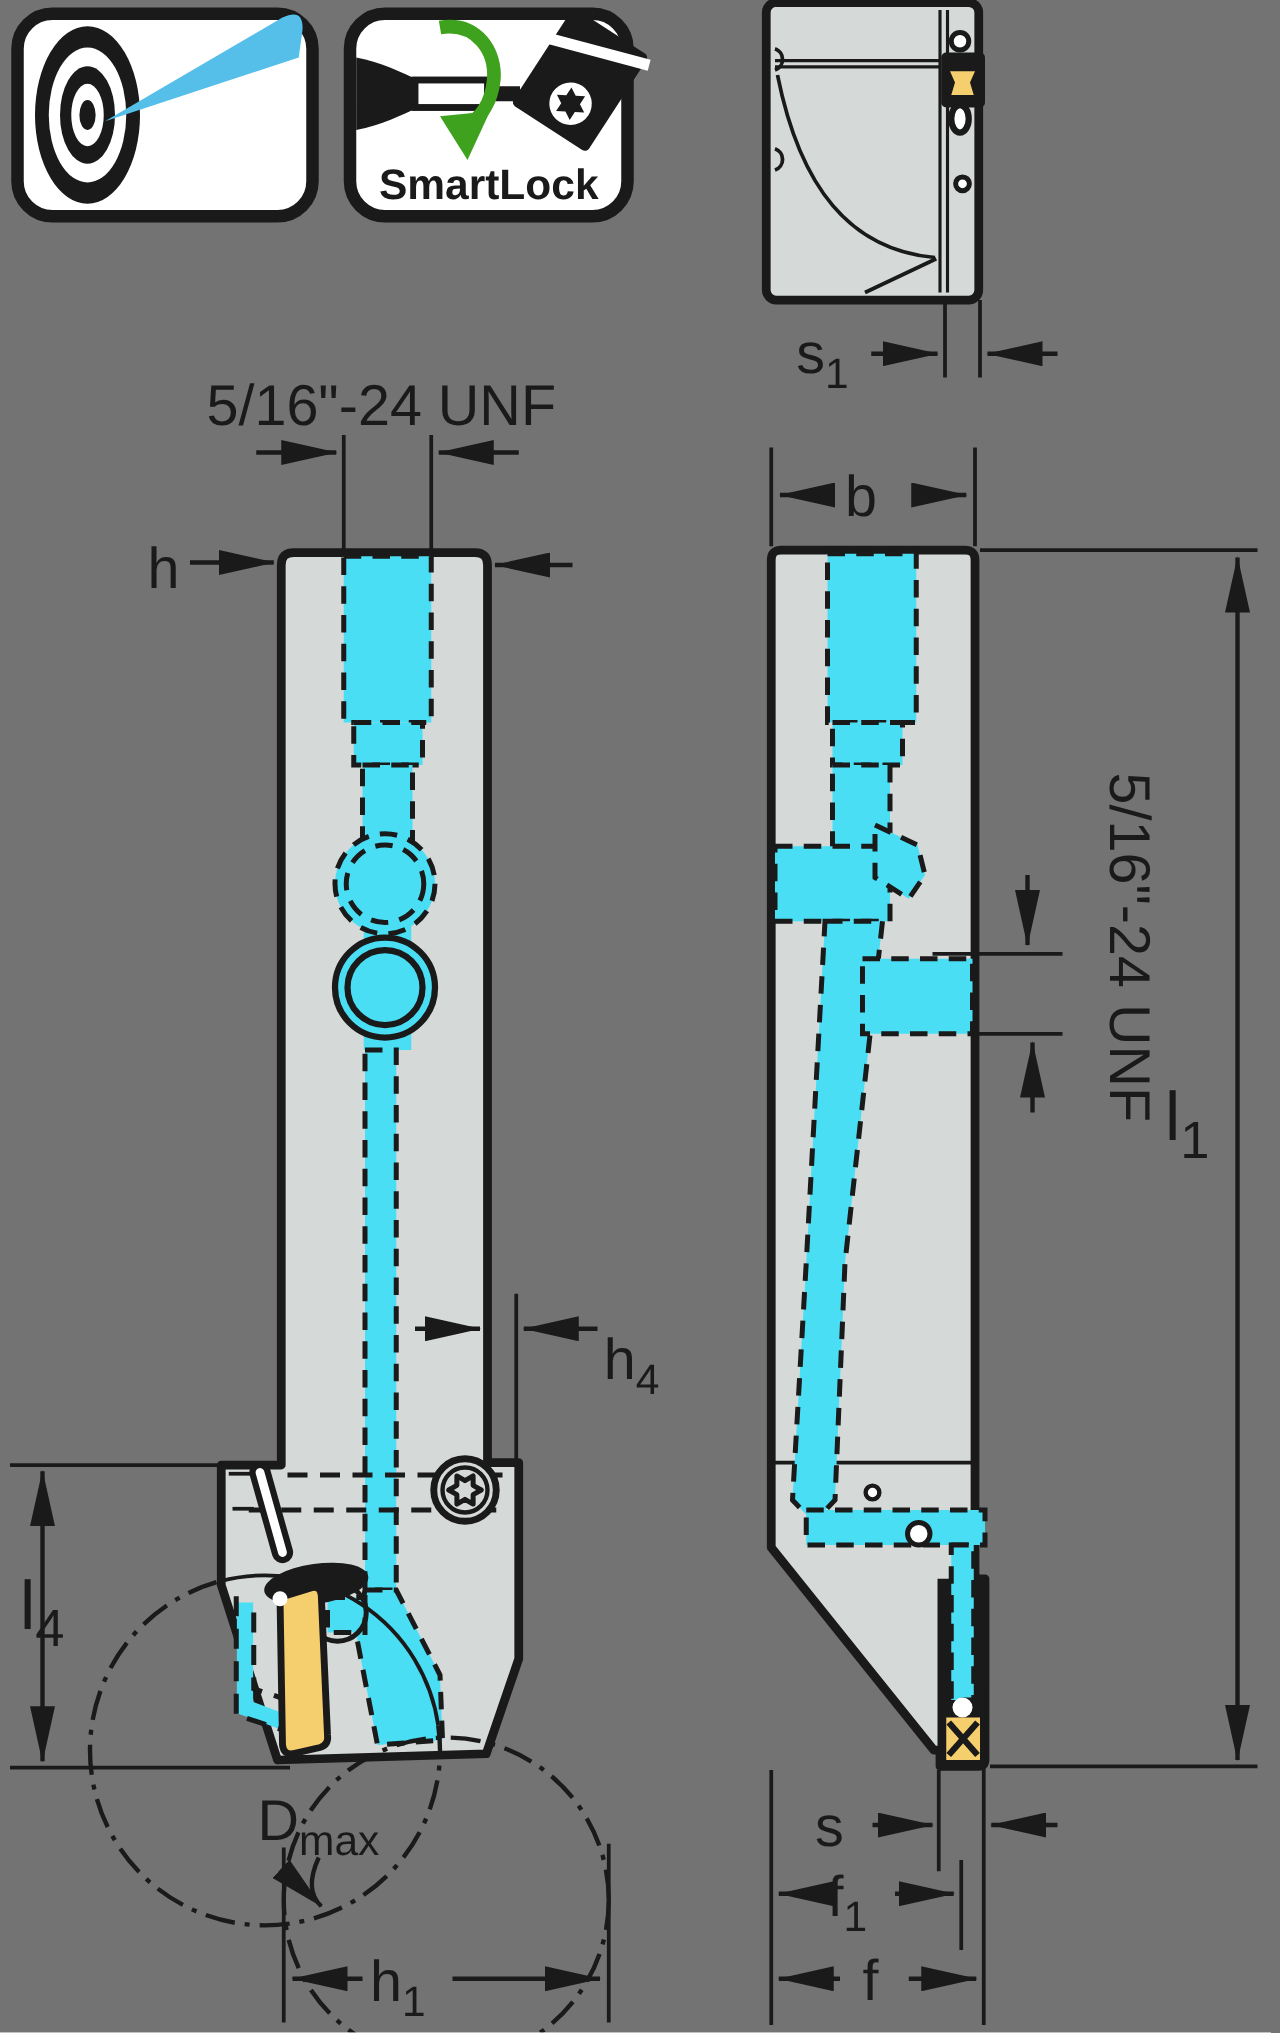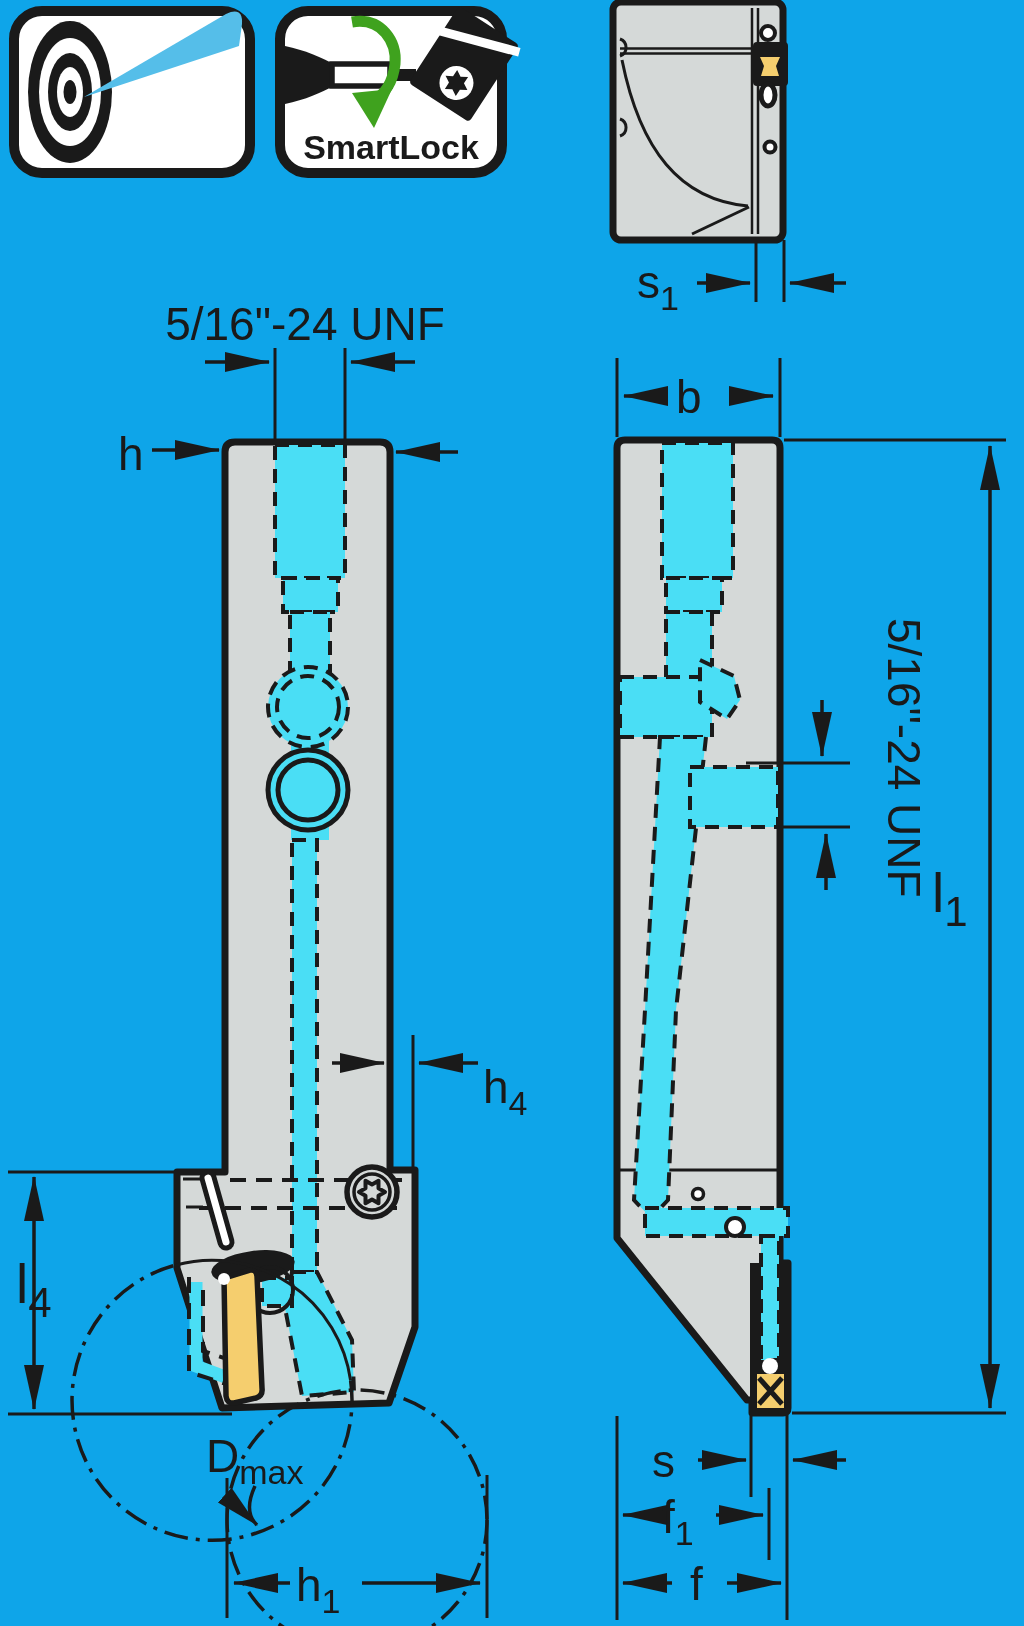--- a/index.html
+++ b/index.html
@@ -1,16 +1,16 @@
 <!DOCTYPE html>
 <html style="--line: #1a1a1a; --body: #d5d9d8; --coolant: #4adef5; --insert: #f5ce6e; --jet: #55bee9; --green: #3fa21e;"><head>
 <meta charset="utf-8">
 <style>
   html,body{margin:0;padding:0;background:#ffffff;}
-  #stage{position:relative;width:1024px;height:1626px;background:#0ea5e9;overflow:hidden;}
+  #stage{position:relative;width:1024px;height:1626px;background:#737373;overflow:hidden;}
   svg{position:absolute;left:0;top:0;}
   .outline{fill:var(--body);stroke:var(--line);stroke-width:7;stroke-linejoin:round;}
   .thin{stroke:var(--line);stroke-width:3;fill:none;}
   .thin2{stroke:var(--line);stroke-width:2.5;fill:none;}
   .dim{stroke:var(--line);stroke-width:3.5;fill:none;}
   .ext{stroke:var(--line);stroke-width:3;fill:none;}
   .cool{fill:var(--coolant);stroke:var(--line);stroke-width:4;stroke-dasharray:14 9;stroke-linejoin:miter;}
   .coolflat{fill:var(--coolant);}
   .coolline{stroke:var(--coolant);stroke-width:13;fill:none;}
   .dash{stroke:var(--line);stroke-width:4;fill:none;stroke-dasharray:16 10;}

